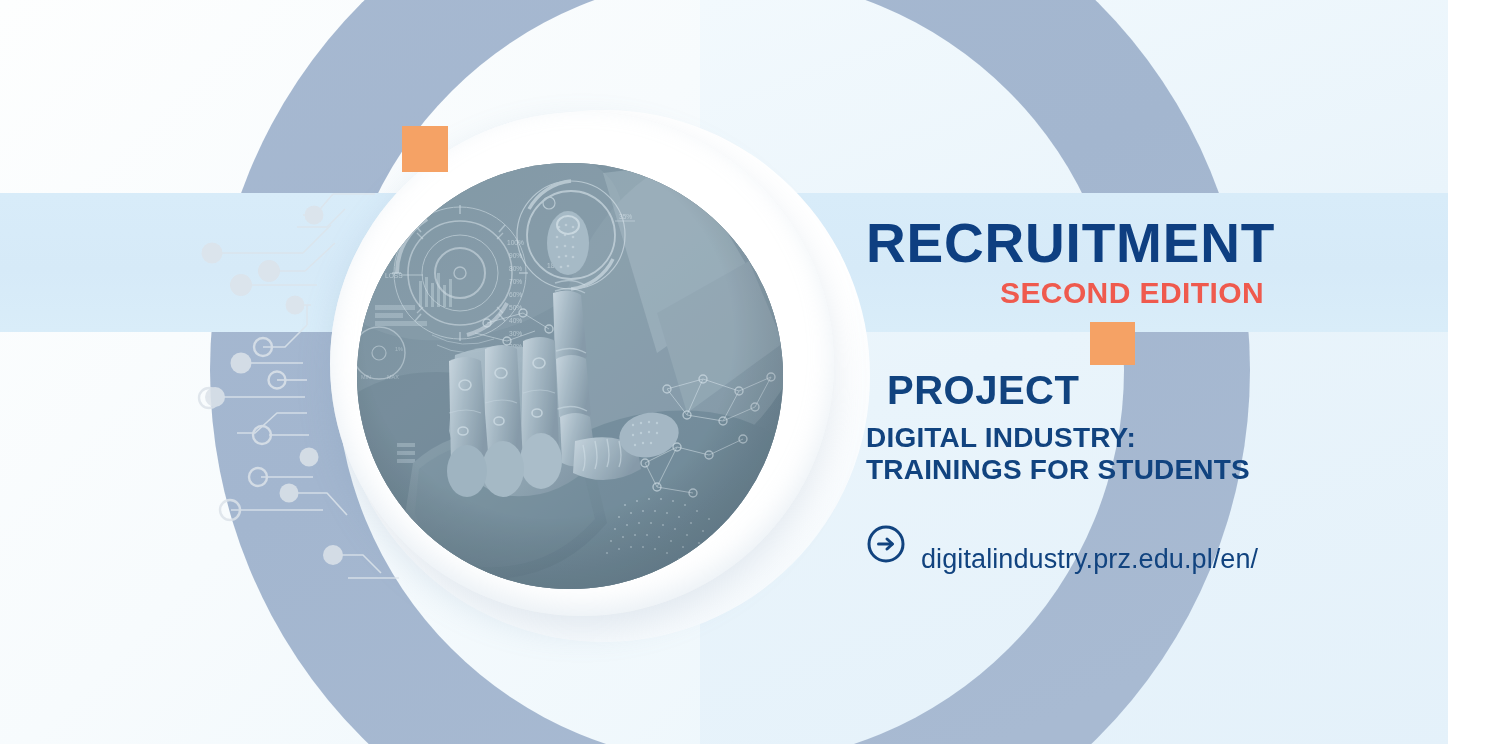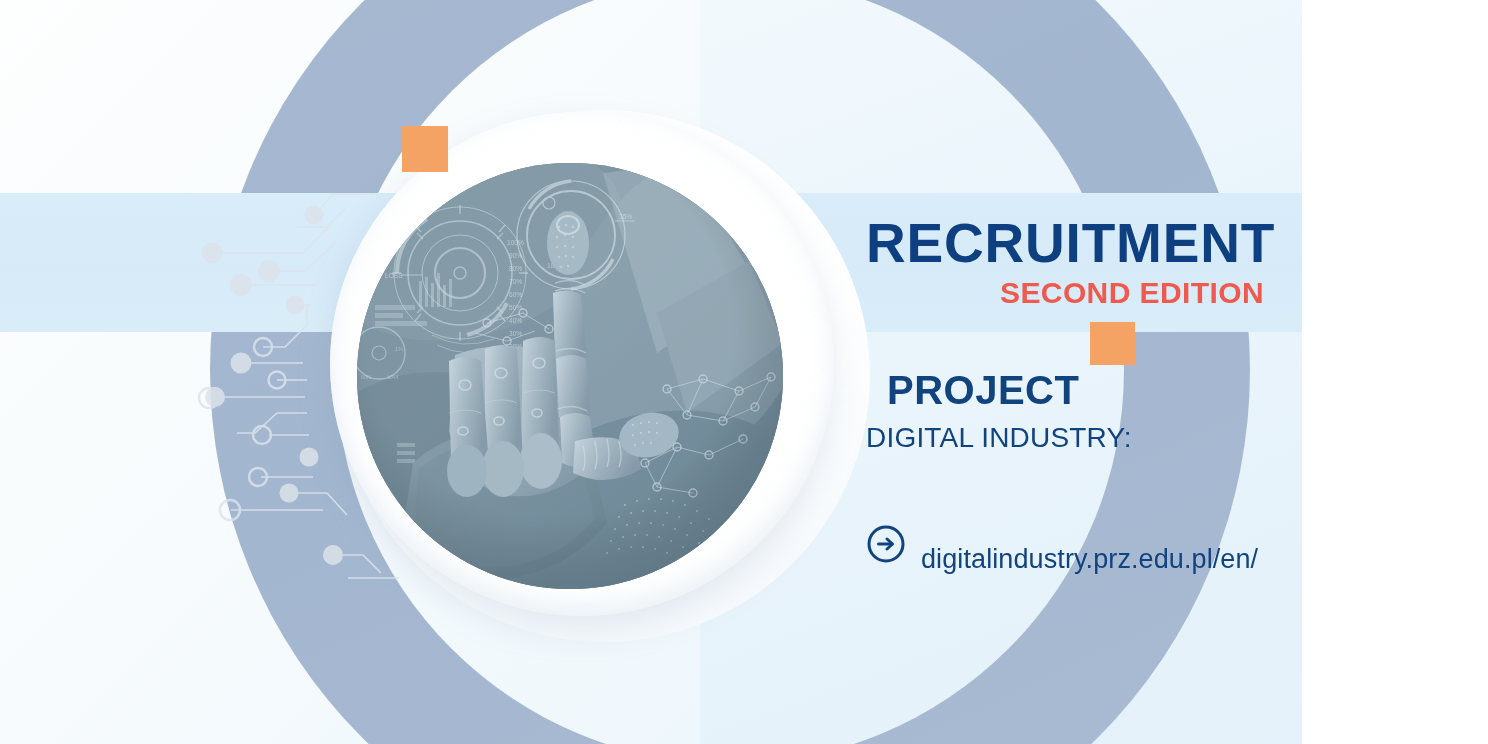--- a/index.html
+++ b/index.html
@@ -8,21 +8,21 @@
     padding: 0;
     background: #ffffff;
   }
   body {
     font-family: "Liberation Sans", sans-serif;
   }
 
   
   #banner {
     position: relative;
-    width: 1302px;
+    width: 1448px;
     height: 744px;
     overflow: hidden;
     background: linear-gradient(135deg, #fdfefe 0%, #f7fbfd 35%, #eef7fc 70%, #e9f4fb 100%);
   }
 
   
   .bg-layer { position: absolute; inset: 0; overflow: hidden; }
 
   
   .right-wash {
@@ -132,21 +132,21 @@
     letter-spacing: 0.5px;
     color: #11437F;
     line-height: 1;
     white-space: nowrap;
     margin-left: 21px;
   }
   .t-sub {
     position: absolute;
     left: 0; top: 422px;
     font-size: 28px;
-    font-weight: normal;
+    font-weight: bold;
     letter-spacing: 0.2px;
     color: #11437F;
     line-height: 1.16;
     white-space: nowrap;
   }
   .url-row {
     position: absolute;
     left: 0; top: 513px;
     display: flex;
     align-items: center;
@@ -573,20 +573,21 @@
   <div class="text-col">
 
     <div class="t-recruitment">RECRUITMENT</div>
 
     <div class="t-second">SECOND EDITION</div>
 
     <div class="t-project">PROJECT</div>
 
     <div class="t-sub">
       <div>DIGITAL INDUSTRY:</div>
+      <div>TRAININGS FOR STUDENTS</div>
     </div>
 
     <div class="url-row">
       <svg class="url-icon" viewBox="0 0 40 40">
         <circle cx="20" cy="20" r="17" fill="none" stroke="#11437F" stroke-width="3"></circle>
         <path d="M12.5 20 H26" stroke="#11437F" stroke-width="3" stroke-linecap="round" fill="none"></path>
         <path d="M21 15 L26.5 20 L21 25" stroke="#11437F" stroke-width="3" stroke-linecap="round" stroke-linejoin="round" fill="none"></path>
       </svg>
       <span class="url-text">digitalindustry.prz.edu.pl/en/</span>
     </div>

